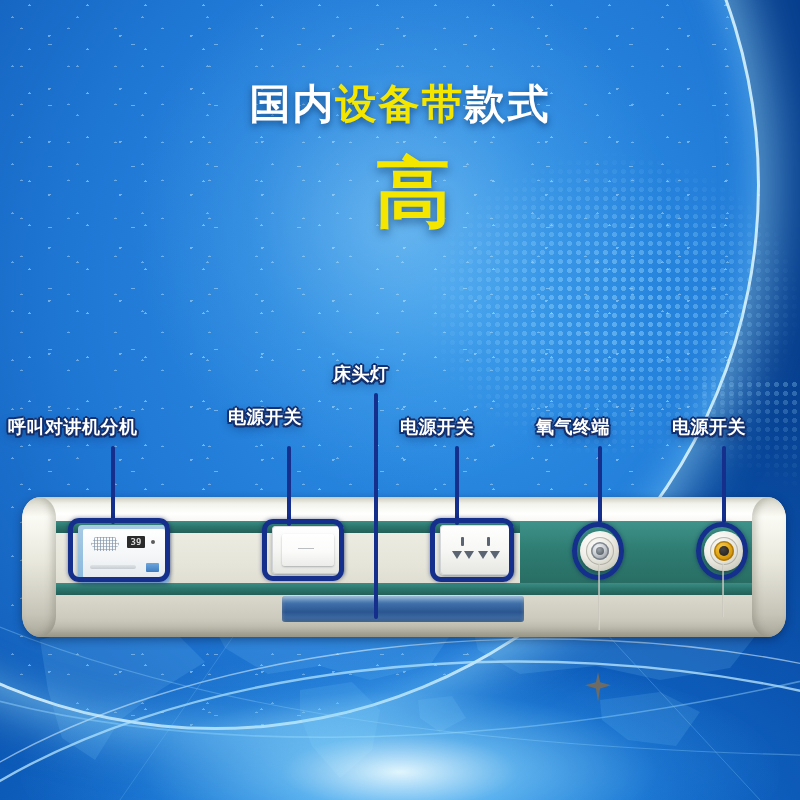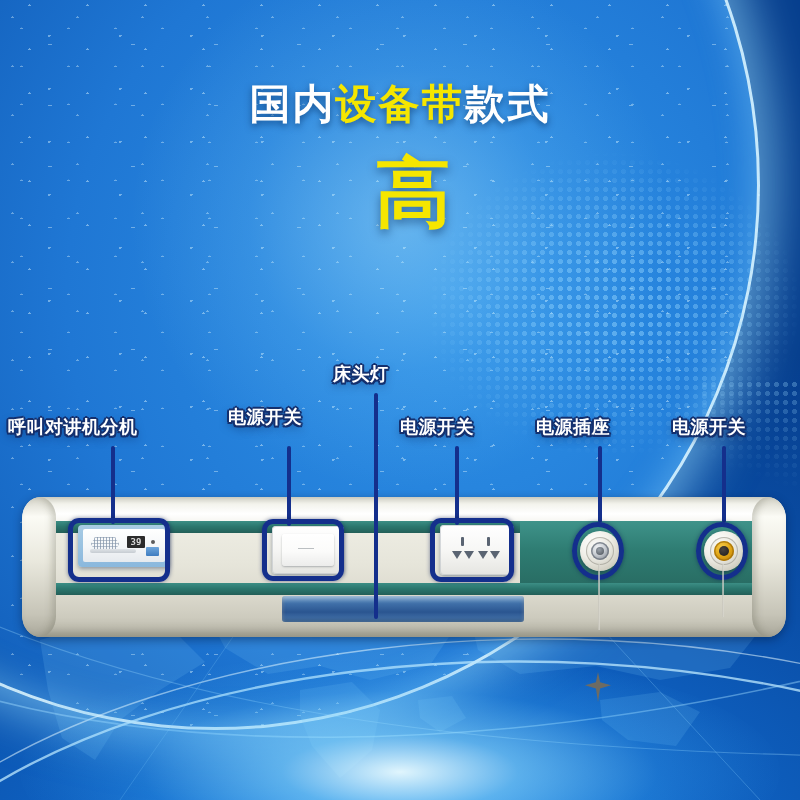--- a/index.html
+++ b/index.html
@@ -199,21 +199,21 @@
     background:linear-gradient(180deg,#d7d6cb 0%,#fbfbf5 14%,#e9e8dd 46%,#c6c4b7 84%,#a9a79a 100%);
   }
   .endcap.left  { left:0;  box-shadow:inset -4px 0 7px rgba(90,88,72,.28); }
   .endcap.right { right:0; box-shadow:inset  4px 0 7px rgba(90,88,72,.28); }
 
   
   .dev { position:absolute; }
 
   
   .intercom {
-    left:56px; top:28px; width:92px; height:42px;
+    left:56px; top:28px; width:92px; height:58px;
     background:linear-gradient(180deg,#a8cbe4 0%,#8ab8dd 100%);
     border-radius:4px;
     box-shadow:0 2px 4px rgba(40,60,90,.45);
   }
   .intercom-face {
     position:absolute; left:5px; top:4px; right:5px; bottom:5px;
     background:linear-gradient(180deg,#ffffff 0%,#f4f6f8 55%,#e6eaee 100%);
     border-radius:2px;
   }
   .ic-grille {
@@ -386,21 +386,21 @@
   </div>
   <div class="hl-row2">
     <span class="hl-big">高</span>
   </div>
 </div>
 
 <div class="callout" style="left:8px;  top:415px;">呼叫对讲机分机</div>
 <div class="callout" style="left:228px; top:405px;">电源开关</div>
 <div class="callout" style="left:333px; top:362px;">床头灯</div>
 <div class="callout" style="left:400px; top:415px;">电源开关</div>
-<div class="callout" style="left:536px; top:415px;">电源插座</div>
+<div class="callout" style="left:536px; top:415px;">氧气终端</div>
 <div class="callout" style="left:672px; top:415px;">电源开关</div>
 
 <div class="leader" style="left:111px; top:446px; height:78px;"></div>
 <div class="leader" style="left:287px; top:446px; height:80px;"></div>
 <div class="leader" style="left:374px; top:393px; height:226px;"></div>
 <div class="leader" style="left:455px; top:446px; height:79px;"></div>
 <div class="leader" style="left:598px; top:446px; height:77px;"></div>
 <div class="leader" style="left:722px; top:446px; height:77px;"></div>
 
 <div id="panel-wrap">

